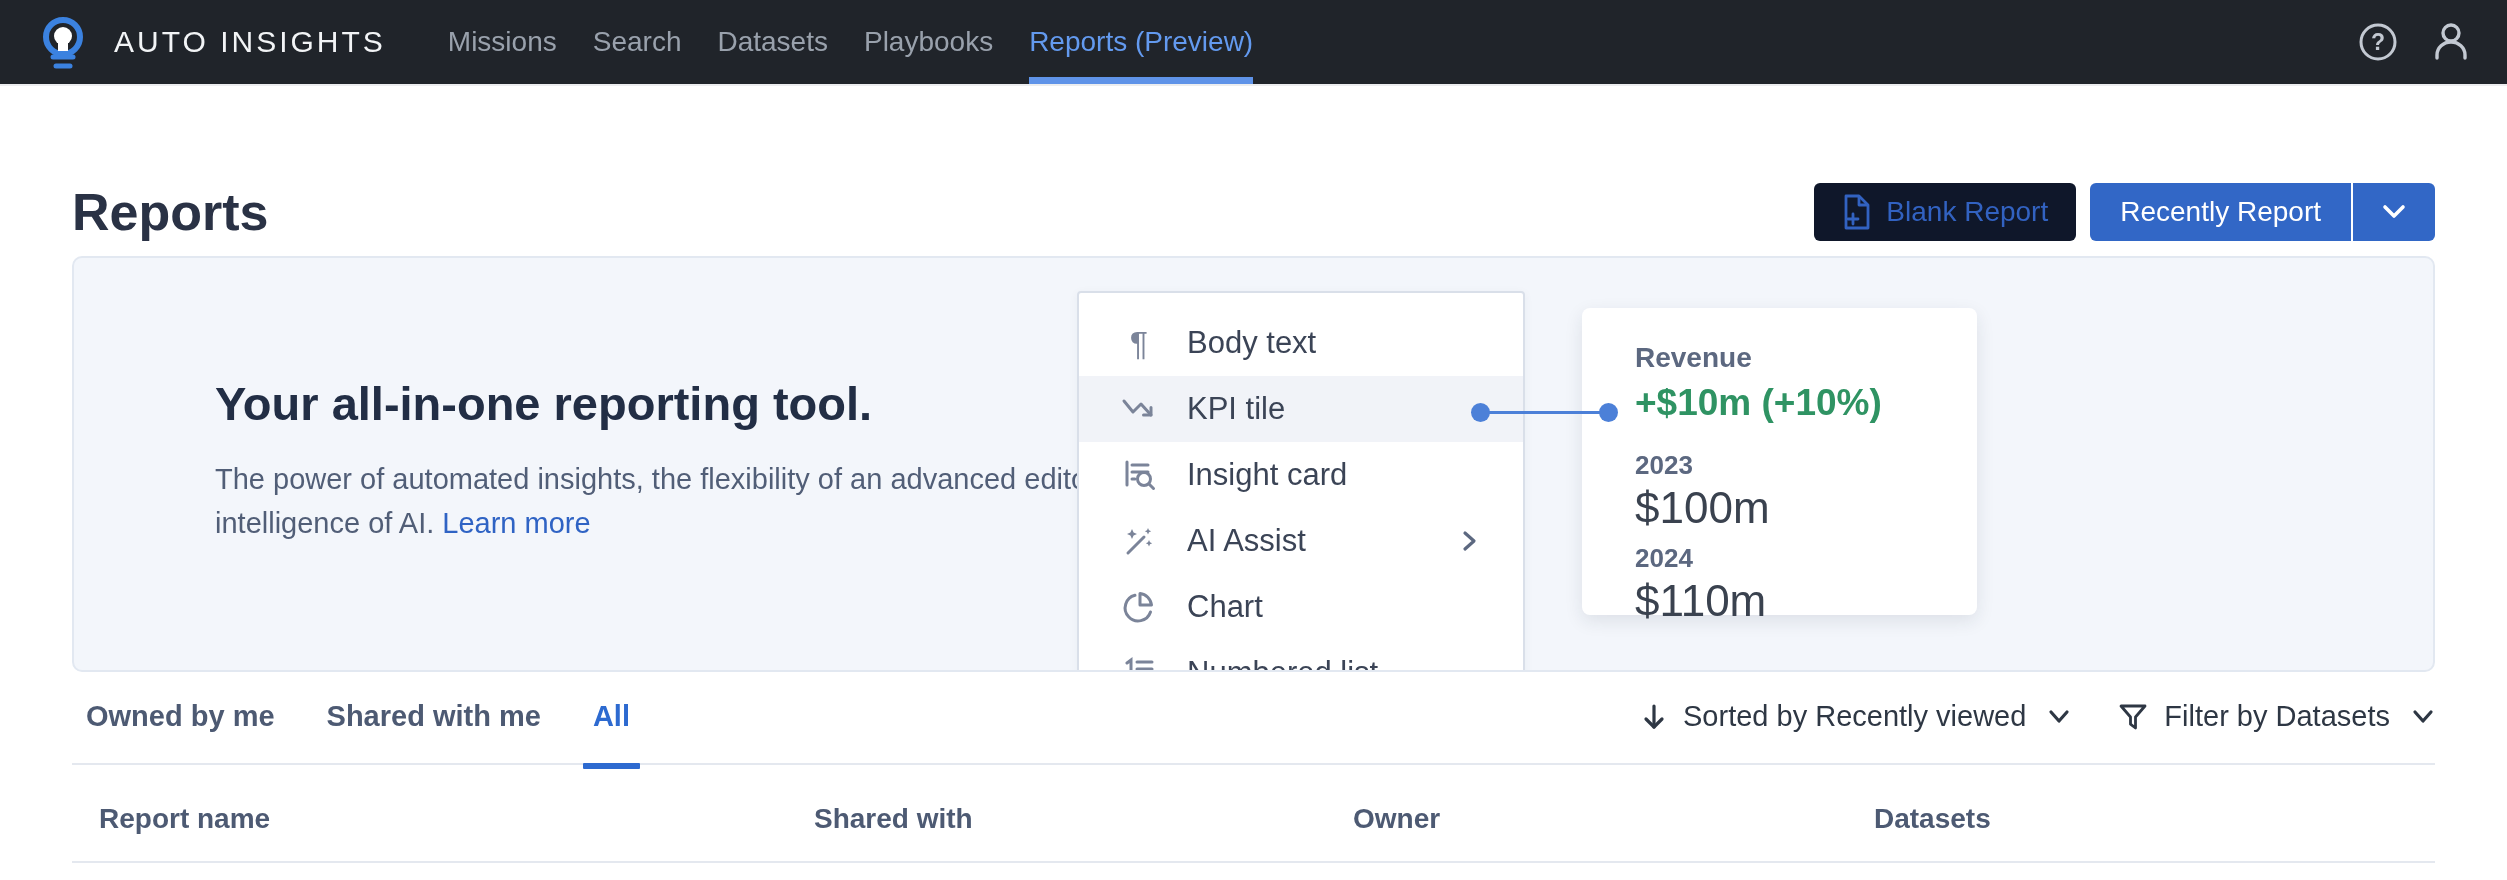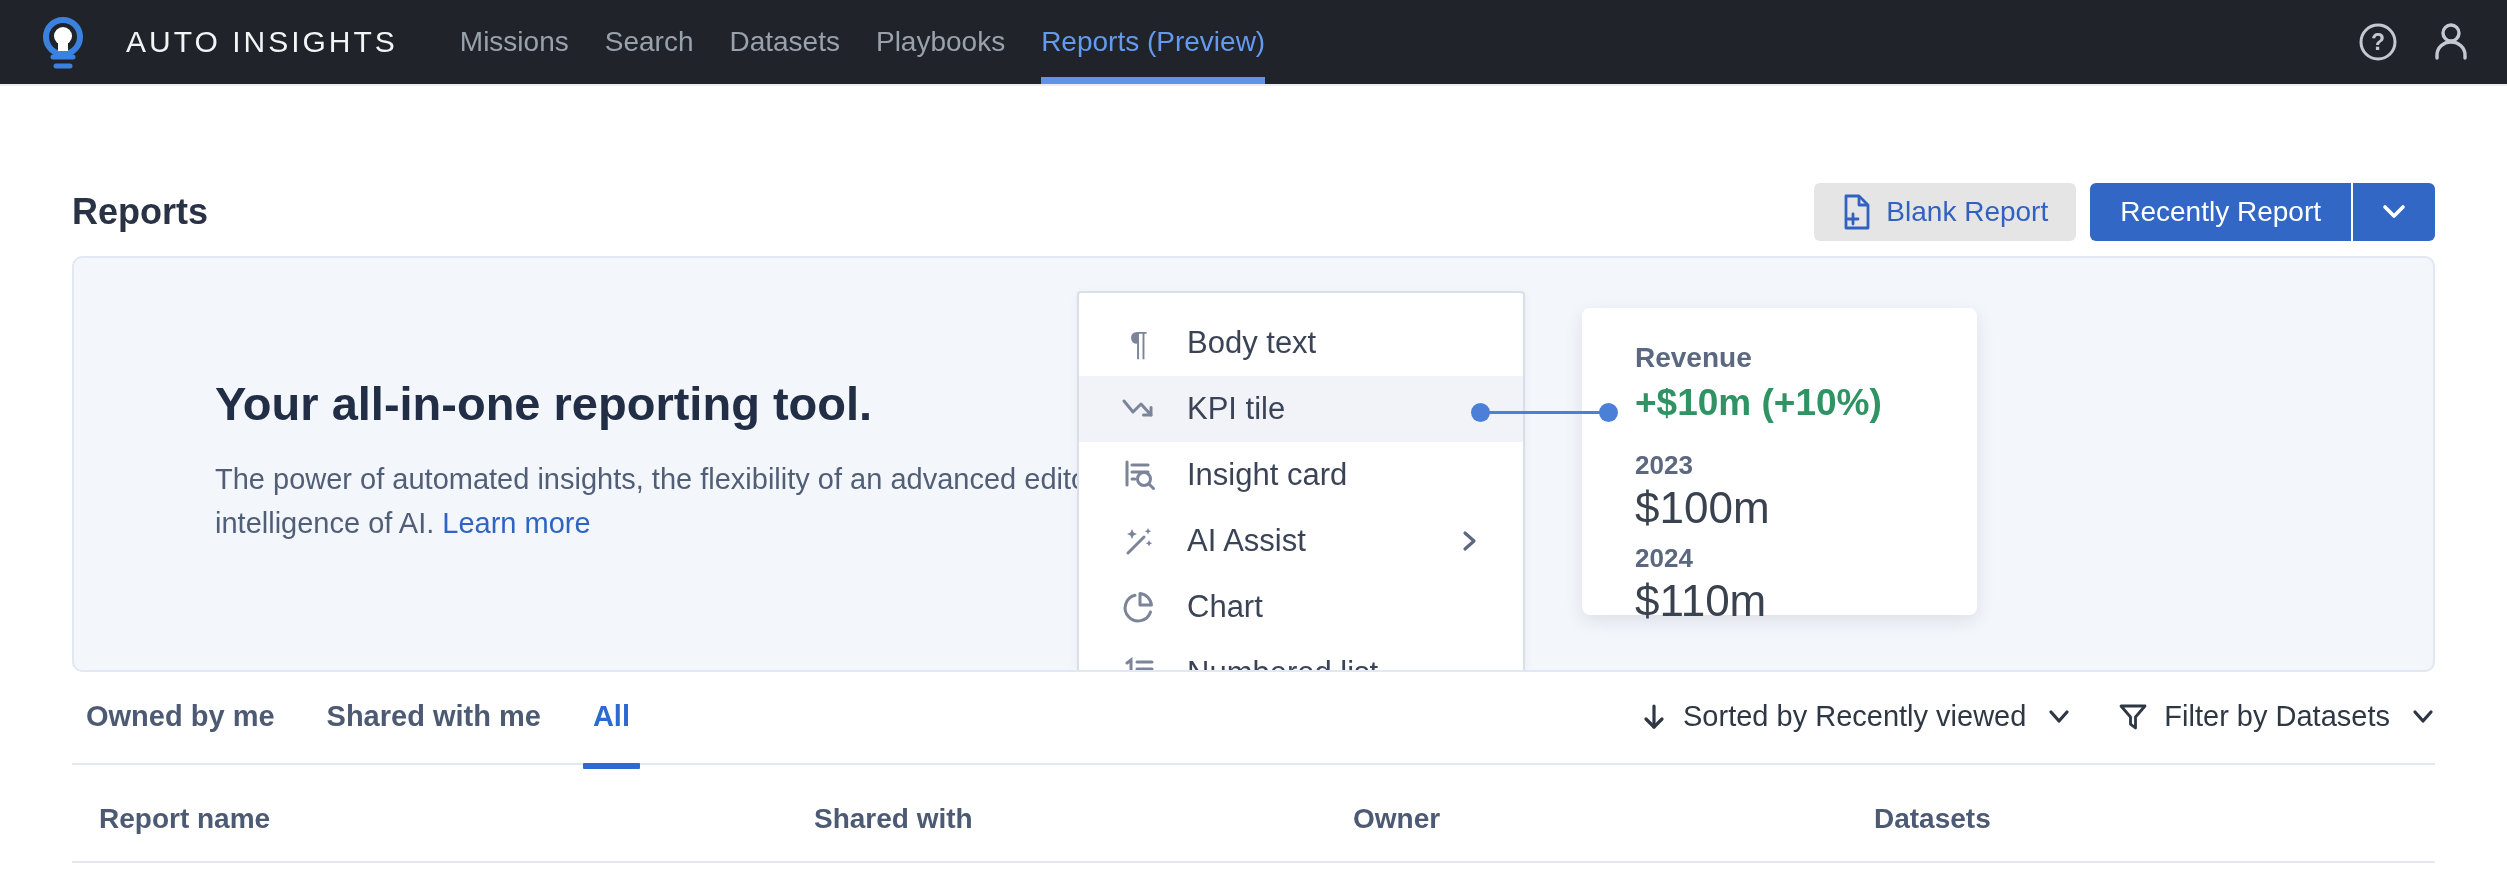--- a/index.html
+++ b/index.html
@@ -2,38 +2,38 @@
 <html><head>
 <meta charset="utf-8">
 <style>
   * { margin:0; padding:0; box-sizing:border-box; }
   html,body { width:2507px; height:880px; background:#ffffff;
     font-family:"Liberation Sans", sans-serif; overflow:hidden; }
 
   
   .topnav { height:86px; background:#20242a; display:flex; align-items:stretch;
     padding:0 34px 0 36px; border-bottom:2px solid #ecedef; }
-  .brand { display:flex; align-items:center; gap:36px; margin-right:62px; }
+  .brand { display:flex; align-items:center; gap:24px; margin-right:62px; }
   .brand-name { color:#f2f4f6; font-size:30px; letter-spacing:3px; font-weight:400; white-space:nowrap; }
   .nav-items { display:flex; align-items:stretch; gap:36px; }
   .nav-item { display:flex; align-items:center; font-size:28px; color:#99a1ac;
     font-weight:500; cursor:pointer; white-space:nowrap; }
   .nav-item.active { color:#639aef; box-shadow: inset 0 -7px 0 0 #5f93e8; }
   .nav-right { margin-left:auto; display:flex; align-items:center; gap:30px; color:#c3c9d2; }
 
   
   .page-body { padding:0 72px; }
   .title-row { margin-top:90px; height:72px; display:flex; align-items:center;
     justify-content:space-between; }
-  .page-title { font-size:36px; font-weight:700; color:#2a3245; }
+  .page-title { font-size:52px; font-weight:700; color:#2a3245; }
   .title-actions { display:flex; align-items:center; gap:14px; }
   .btn { height:58px; border:none; border-radius:6px; font-size:28px;
     font-family:"Liberation Sans", sans-serif; cursor:pointer;
     display:flex; align-items:center; }
-  .btn-blank { background:#e5e5e5; color:#3262c1; padding:0 28px; gap:14px; font-weight:500; }
+  .btn-blank { background:#0f172a; color:#3262c1; padding:0 28px; gap:14px; font-weight:500; }
   .btn-split { display:flex; align-items:stretch; height:58px; border-radius:6px; overflow:hidden; }
   .btn-generate { background:#3267c6; color:#ffffff; padding:0 30px; border-radius:0;
     height:100%; font-weight:500; }
   .btn-split .divider { width:2px; background:rgba(255,255,255,.85); }
   .btn-caret { background:#3267c6; border:none; width:82px; display:flex;
     align-items:center; justify-content:center; cursor:pointer; color:#fff; }
 
   
   .banner { position:relative; margin-top:8px; height:416px; background:#f3f6fb;
     border:2px solid #e2e8f1; border-radius:10px; overflow:hidden; }

